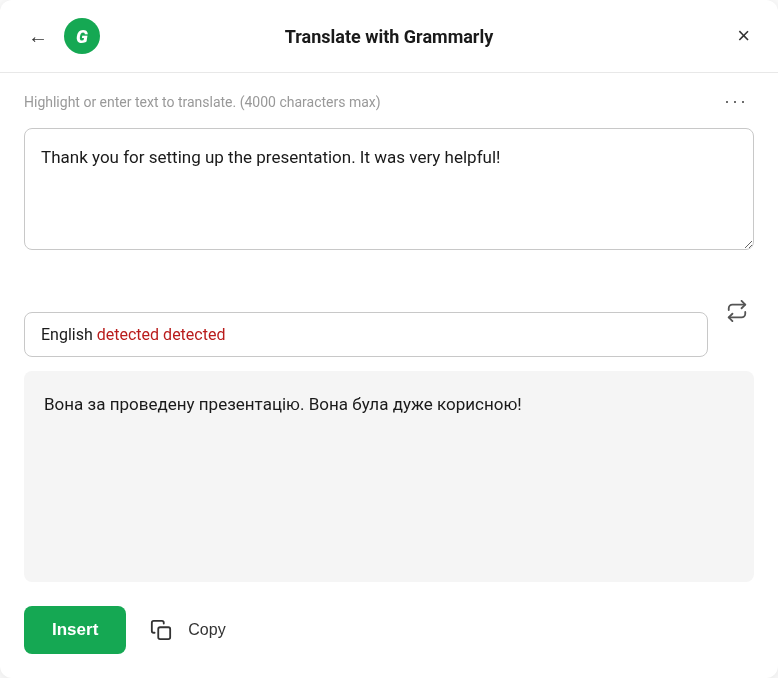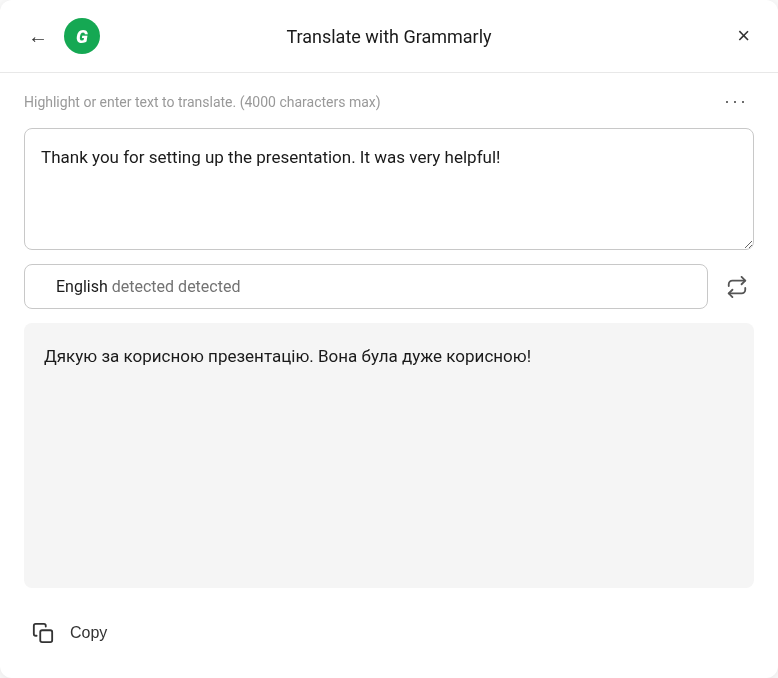--- a/index.html
+++ b/index.html
@@ -64,21 +64,21 @@
       align-items: center;
       justify-content: center;
       color: white;
       font-weight: 900;
       font-size: 18px;
       font-style: italic;
     }
 
     .header-title {
       font-size: 18px;
-      font-weight: 400;
+      font-weight: 700;
       color: #1a1a1a;
       position: absolute;
       left: 50%;
       transform: translateX(-50%);
     }
 
     .close-btn {
       background: none;
       border: none;
       cursor: pointer;
@@ -141,31 +141,32 @@
     .lang-row {
       display: flex;
       align-items: center;
       gap: 12px;
     }
 
     .lang-source {
       flex: 1;
       border: 1.5px solid #c8c8c8;
       border-radius: 8px;
-      padding: 12px 31px;
+      padding: 12px 16px;
       font-size: 16px;
       display: flex;
       align-items: center;
       gap: 4px;
       color: #1a1a1a;
       cursor: default;
+      margin-top: 48px;
     }
 
     .lang-source .detected {
-      color: #737373;
+      color: #b91c1c;
     }
 
     .swap-btn {
       background: none;
       border: none;
       cursor: pointer;
       color: #555;
       font-size: 20px;
       display: flex;
       align-items: center;
@@ -278,26 +279,27 @@
         <svg class="copy-icon" viewBox="0 0 24 24" fill="none" stroke="currentColor" stroke-width="2" stroke-linecap="round" stroke-linejoin="round">
           <polyline points="17 1 21 5 17 9"></polyline>
           <path d="M3 11V9a4 4 0 0 1 4-4h14"></path>
           <polyline points="7 23 3 19 7 15"></polyline>
           <path d="M21 13v2a4 4 0 0 1-4 4H3"></path>
         </svg>
       </button>
     </div>
 
     <div class="translation-output">
-      <span>Дякую за корисною презентацію. Вона була дуже корисною!</span>
+      <span>Вона за проведену презентацію. Вона була дуже корисною!</span>
     </div>
 
   </div>
 
   <div class="footer">
+    <button class="insert-btn">Insert</button>
     <button class="copy-btn">
       <svg class="copy-icon" viewBox="0 0 24 24" fill="none" stroke="#333" stroke-width="2" stroke-linecap="round" stroke-linejoin="round">
         <rect x="9" y="9" width="13" height="13" rx="2" ry="2"></rect>
         <path d="M5 15H4a2 2 0 0 1-2-2V4a2 2 0 0 1 2-2h9a2 2 0 0 1 2 2v1"></path>
       </svg>
       <span>Copy</span>
     </button>
   </div>
 
 </div>

